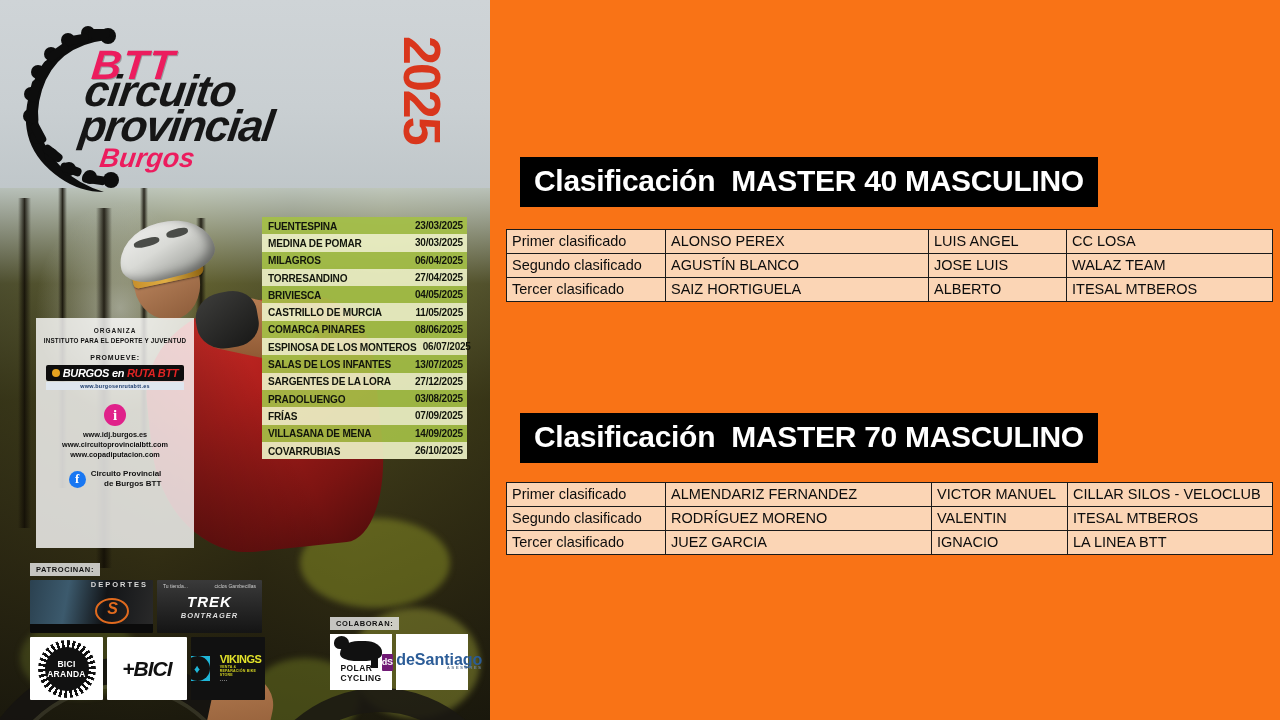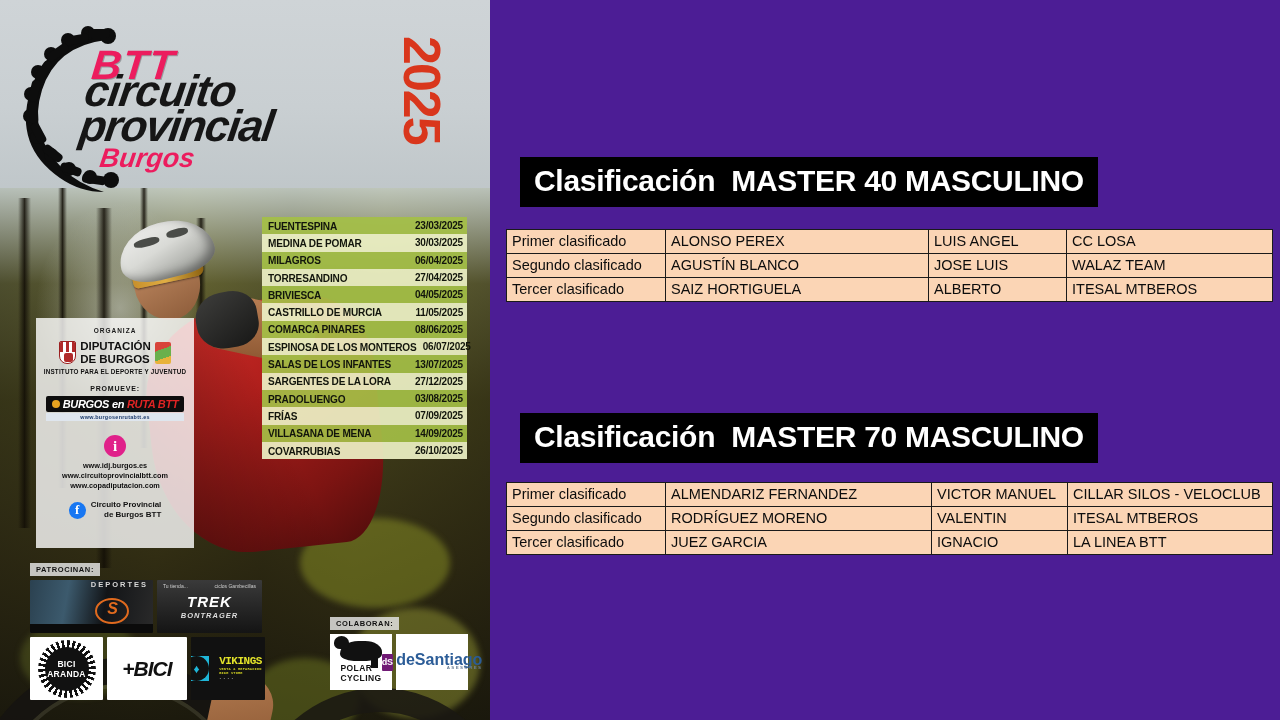--- a/index.html
+++ b/index.html
@@ -212,41 +212,41 @@
     display:flex;align-items:center;justify-content:center;}
   .aranda-in{width:44px;height:44px;border-radius:50%;background:#111;color:#fff;
     display:flex;flex-direction:column;align-items:center;justify-content:center;}
   .aranda-in span{font-size:8.5px;font-weight:bold;letter-spacing:.3px;line-height:10px;}
   .bici-box{width:80px;height:63px;background:#fff;}
   .bici-t{font-size:21px;font-weight:bold;font-style:italic;color:#111;letter-spacing:-1px;}
   .vik-box{width:74px;height:63px;background:#111;display:flex;}
   .vik-l{width:33px;background:#1fb6d8;display:flex;align-items:center;justify-content:center;}
   .vik-circ{width:25px;height:25px;border-radius:50%;background:#111;color:#1fb6d8;font-size:12px;
     display:flex;align-items:center;justify-content:center;}
-  .vik-r{flex:1;padding:4px 10px;font-family:Liberation Mono, monospace;}
+  .vik-r{flex:1;padding:4px 10px;}
   .vik-t{color:#e3e32a;font-size:11px;font-weight:bold;letter-spacing:-.5px;line-height:11px;}
   .vik-s{color:#cfcf22;font-size:3.6px;font-weight:bold;letter-spacing:.2px;}
   .vik-li{color:#aaa;font-size:3.4px;line-height:5px;margin-top:2px;}
 
   #colab{ position:absolute; left:330px; top:612px; width:150px; }
   .col-row{display:flex;gap:4px;margin-top:4px;}
   .polar-box{width:62px;height:56px;background:#fff;display:flex;flex-direction:column;
     align-items:center;justify-content:center;}
   .bear{width:42px;height:20px;background:#111;border-radius:48% 44% 40% 36%/70% 60% 40% 40%;position:relative;}
   .bear:before{content:"";position:absolute;left:-6px;top:-5px;width:15px;height:13px;background:#111;border-radius:50% 50% 30% 40%;}
   .bear:after{content:"";position:absolute;right:4px;bottom:-7px;width:7px;height:10px;background:#111;}
   .polar-t{font-size:8.5px;font-weight:bold;color:#111;letter-spacing:.4px;line-height:9.5px;margin-top:3px;}
   .sant-box{width:72px;height:56px;background:#fff;display:flex;align-items:center;justify-content:center;gap:3px;}
   .sant-sq{width:17px;height:17px;background:#701a75;color:#fff;font-size:9px;font-weight:bold;
     display:flex;align-items:center;justify-content:center;border-radius:1px;}
   .sant-t{font-size:16px;font-weight:bold;color:#2b5c97;line-height:10px;}
   .sant-s{font-size:4.4px;font-weight:bold;color:#6a7f96;letter-spacing:1.4px;text-align:right;}
 
   
-  #right { position:absolute; left:490px; top:0; width:790px; height:720px; background:#4c1d95; }
+  #right { position:absolute; left:490px; top:0; width:790px; height:720px; background:#f97316; }
 
   .sec-title {
     position:absolute; background:#000; color:#fff;
     font-size:30px; font-weight:bold; letter-spacing:-0.3px;
     padding:7px 14px 9px 14px; white-space:nowrap;
     font-family:"Liberation Sans", sans-serif;
   }
   #title1 { left:30px; top:157px; }
   #title2 { left:30px; top:413px; }
 
@@ -395,28 +395,20 @@
           <span class="date">14/09/2025</span>
         </div>
         <div class="cal-row pale">
           <span class="town">COVARRUBIAS</span>
           <span class="date">26/10/2025</span>
         </div>
       </div>
 
     <div id="org-card">
       <div class="org-lbl">ORGANIZA</div>
-      <div class="dip-wrap">
-        <div class="shield"></div>
-        <div class="dip-txt">
-          <div>DIPUTACIÓN</div>
-          <div>DE BURGOS</div>
-        </div>
-        <div class="dip-mark"></div>
-      </div>
       <div class="ins-txt">INSTITUTO PARA EL DEPORTE Y JUVENTUD</div>
 
       <div class="promueve">PROMUEVE:</div>
       <div class="ruta-bar">
         <div class="ruta-dot"></div>
         <div class="ruta-txt">
           <span>BURGOS</span>
           <span>en</span>
           <span class="red">RUTA BTT</span>
         </div>

